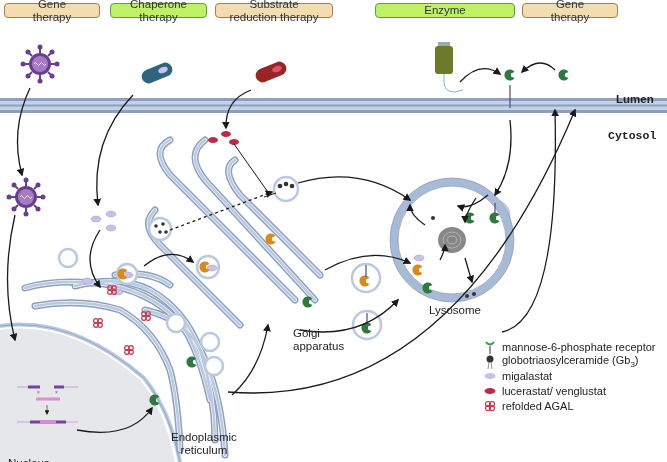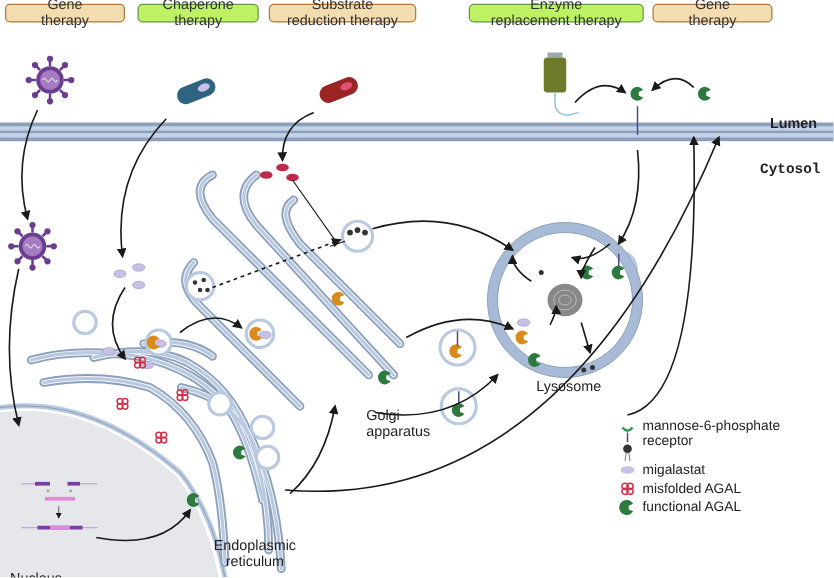--- a/index.html
+++ b/index.html
@@ -3,39 +3,39 @@
 <meta charset="utf-8">
 <style>
   html,body{margin:0;padding:0;background:#fff;}
   body{width:667px;height:462px;position:relative;overflow:hidden;font-family:"Liberation Sans",sans-serif;}
   svg{position:absolute;left:0;top:0;}
   .tbox{position:absolute;top:3px;height:15px;border-radius:4px;border:1.5px solid #b07a3e;background:#f3dcb0;
         font-size:11.5px;color:#333;text-align:center;line-height:13px;display:flex;align-items:center;justify-content:center;box-sizing:border-box;}
   .tbox.green{border-color:#5f9a4a;background:#bef264;}
   .lbl{position:absolute;font-size:11.5px;color:#222;line-height:13px;}
   .bold{font-weight:bold;margin-top:15px;}
-  .legend{position:absolute;left:494px;top:340px;font-size:11px;color:#222;}
+  .legend{position:absolute;left:482px;top:340px;font-size:11px;color:#222;}
   .legend .row{height:14.6px;display:flex;align-items:center;}
   .legend .ic{width:20px;height:14px;position:relative;flex:none;}
   sub{font-size:8px;}
 </style>
 </head>
 <body>
 
 <div class="tbox" style="left:4px;width:96px;">
   <div><span>Gene</span><br><span>therapy</span></div>
 </div>
 <div class="tbox green" style="left:110px;width:97px;">
   <div><span>Chaperone</span><br><span>therapy</span></div>
 </div>
 <div class="tbox" style="left:215px;width:118px;">
   <div><span>Substrate</span><br><span>reduction therapy</span></div>
 </div>
 <div class="tbox green" style="left:375px;width:140px;">
-  <div><span>Enzyme</span><br><span>replacement therapy</span></div>
+  <div><span>Enzyme</span><br></div>
 </div>
 <div class="tbox" style="left:522px;width:96px;">
   <div><span>Gene</span><br><span>therapy</span></div>
 </div>
 
 <svg width="667" height="462" viewBox="0 0 667 462">
   <defs>
     <marker id="ah" viewBox="0 0 10 10" refX="8" refY="5" markerWidth="6" markerHeight="6" orient="auto">
       <path d="M0,0 L10,5 L0,10 z" fill="#1a1a1a"></path>
     </marker>
@@ -311,43 +311,44 @@
     <span>mannose-6-phosphate receptor</span>
   </div>
   <div class="row">
     <span class="ic">
       <svg width="20" height="14" style="position:absolute">
           <circle cx="8" cy="4" r="3.5" fill="#333"></circle>
           <line x1="7" y1="7" x2="6" y2="14" stroke="#777" stroke-width="0.8"></line>
           <line x1="9" y1="7" x2="10" y2="14" stroke="#777" stroke-width="0.8"></line>
         </svg>
     </span>
+    <span><span>globotriaosylceramide (Gb</span><sub>3</sub><span>)</span></span>
   </div>
   <div class="row">
     <span class="ic">
       <svg width="20" height="14" style="position:absolute">
           <ellipse cx="8" cy="7" rx="5.5" ry="3" fill="#c8c0e6"></ellipse>
         </svg>
     </span>
     <span>migalastat</span>
+  </div>
+  <div class="row">
+    <span class="ic">
+      <svg width="20" height="14" style="position:absolute">
+          <ellipse cx="8" cy="7" rx="5.5" ry="3" fill="#c0284a"></ellipse>
+        </svg>
+    </span>
+    <span>lucerastat/ venglustat</span>
   </div>
   <div class="row">
     <span class="ic">
       <svg width="20" height="14" style="position:absolute">
           <g fill="none" stroke="#d0304a" stroke-width="1.2">
             <circle cx="6" cy="5" r="2.5"></circle>
             <circle cx="10" cy="5" r="2.5"></circle>
             <circle cx="6" cy="9" r="2.5"></circle>
             <circle cx="10" cy="9" r="2.5"></circle>
           </g>
         </svg>
     </span>
-    <span>misfolded AGAL</span>
-  </div>
-  <div class="row">
-    <span class="ic">
-      <svg width="20" height="14" style="position:absolute">
-          <path d="M12.5,4 A6,6 0 1 0 12.5,10 L9,8.5 L9,5.5 Z" fill="#2e7a3e"></path>
-        </svg>
-    </span>
-    <span>functional AGAL</span>
+    <span>refolded AGAL</span>
   </div>
 </div>
 
 </body></html>

